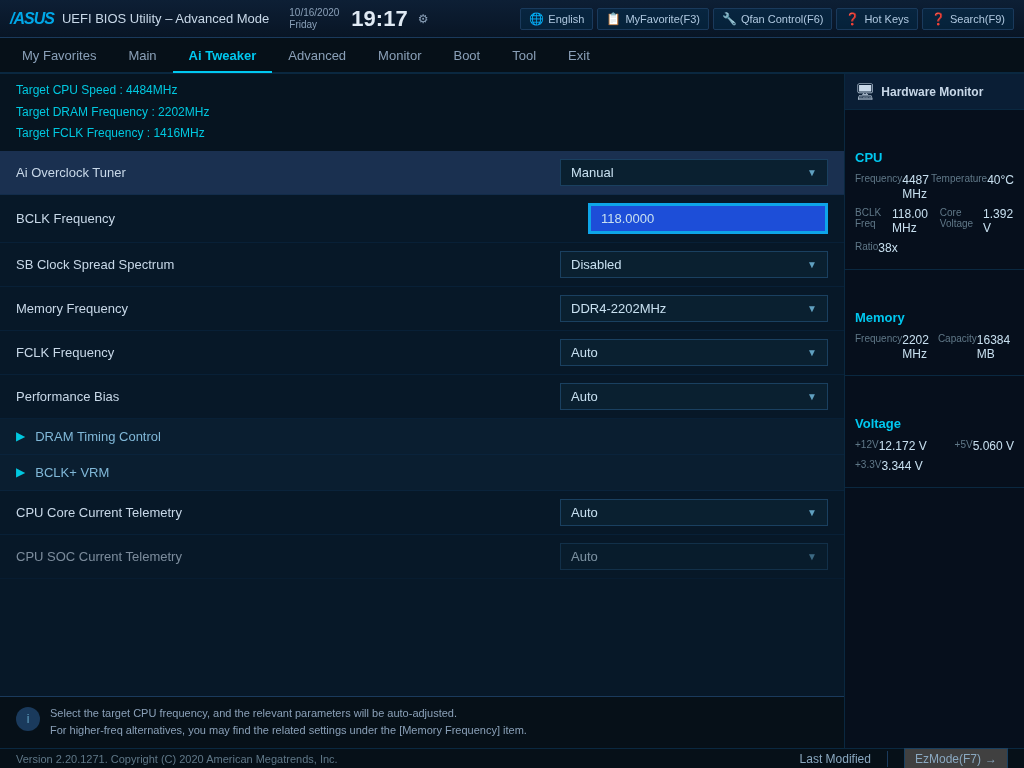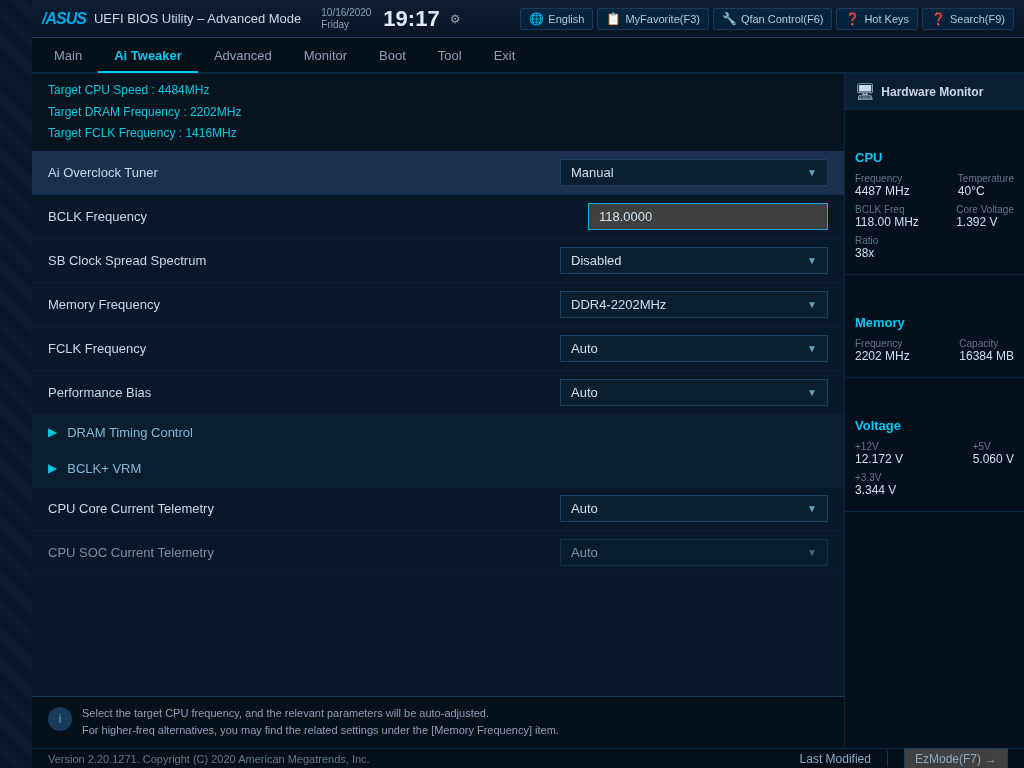--- a/index.html
+++ b/index.html
@@ -30,21 +30,20 @@
       z-index: 0;
     }
 
     .page-wrapper {
       position: relative;
       z-index: 1;
       width: 1024px;
       height: 768px;
       display: flex;
       flex-direction: column;
-      padding-left: 32px;
     }
 
     
     .header {
       display: flex;
       align-items: center;
       background: linear-gradient(180deg, #0d1f35 0%, #081525 100%);
       border-bottom: 1px solid #1a3a5c;
       padding: 0 10px;
       height: 38px;
@@ -230,22 +229,22 @@
       color: #c8e0f0;
       width: 268px;
     }
 
     .dropdown-arrow {
       font-size: 10px;
       color: #60a0c0;
     }
 
     .text-input-control {
-      background: #404040;
-      border: 1px solid #0ea5e9;
+      background: #1d4ed8;
+      border: 3px solid #0ea5e9;
       padding: 5px 10px;
       font-size: 13px;
       color: #c8e0f0;
       width: 240px;
       outline: none;
     }
 
     .section-header {
       display: flex;
       align-items: center;
@@ -334,21 +333,21 @@
     .hw-section-title.volt-color { color: #00c8f0; }
 
     .hw-row {
       display: flex;
       justify-content: space-between;
       margin-bottom: 6px;
     }
 
     .hw-col {
       display: flex;
-      flex-direction: column;
+      flex-direction: row;
     }
 
     .hw-label {
       font-size: 10px;
       color: #607888;
     }
 
     .hw-value {
       font-size: 12px;
       color: #c8e0f0;
@@ -440,20 +439,21 @@
         <span>Hot Keys</span>
       </div>
       <div class="header-btn">
         <span class="icon">❓</span>
         <span>Search(F9)</span>
       </div>
     </div>
   </div>
 
   <div class="nav-bar">
+    <div class="nav-tab">My Favorites</div>
     <div class="nav-tab">Main</div>
     <div class="nav-tab active">Ai Tweaker</div>
     <div class="nav-tab">Advanced</div>
     <div class="nav-tab">Monitor</div>
     <div class="nav-tab">Boot</div>
     <div class="nav-tab">Tool</div>
     <div class="nav-tab">Exit</div>
   </div>
 
   <div class="main-content">

